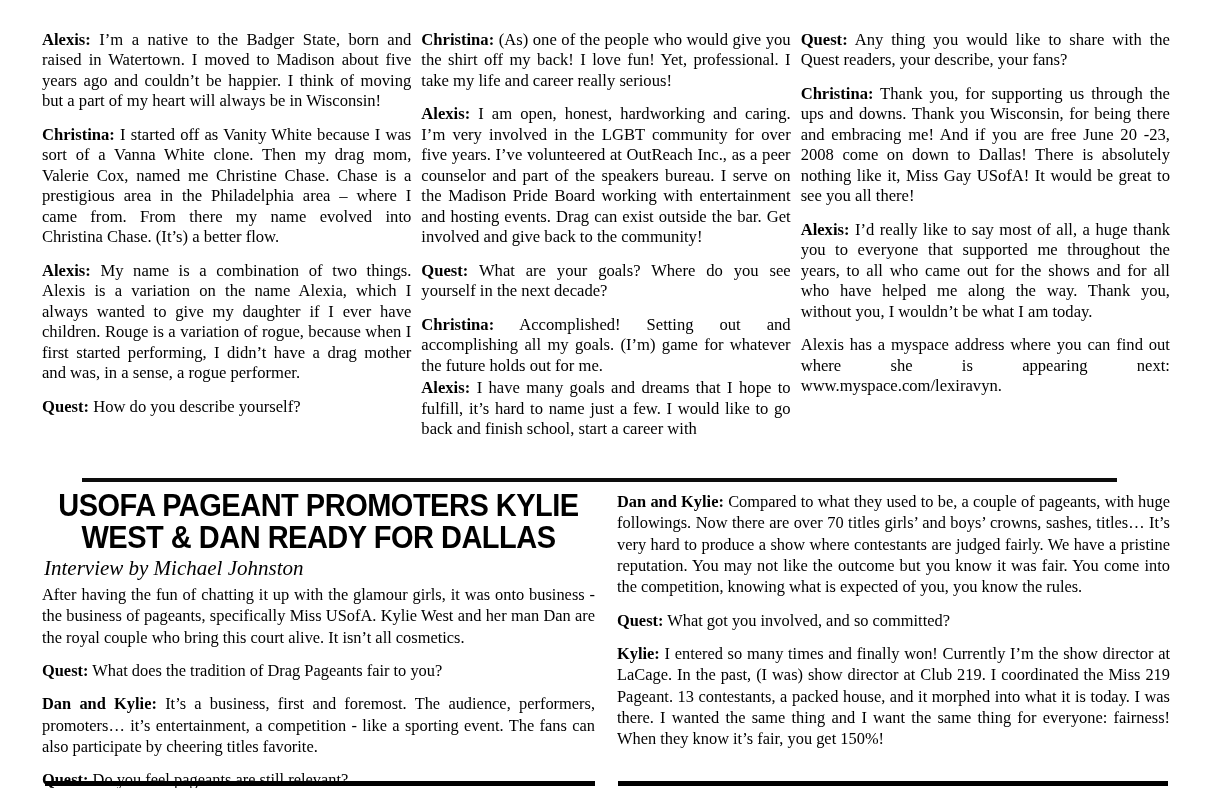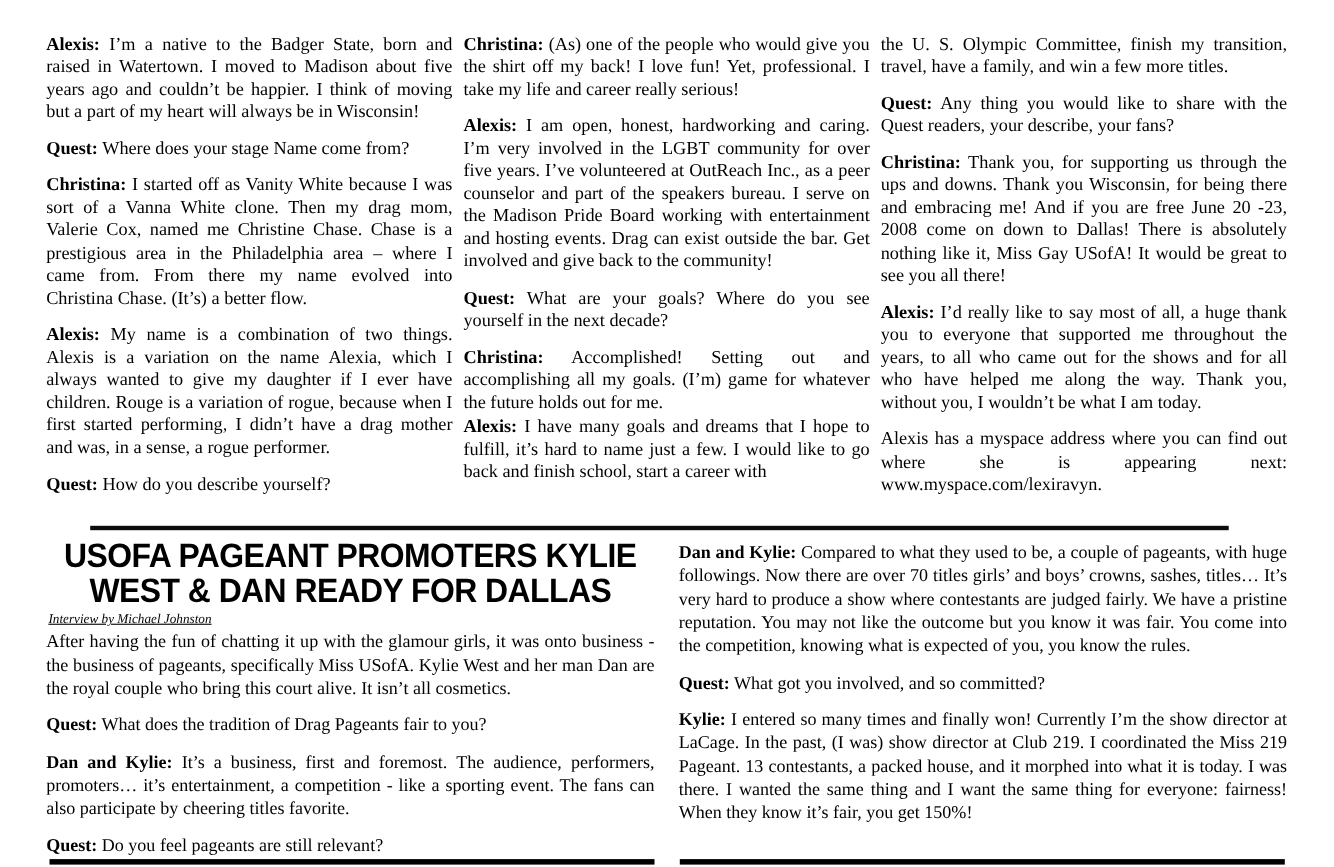--- a/index.html
+++ b/index.html
@@ -61,24 +61,23 @@
     font-size: 29px;
     line-height: 1.03;
     letter-spacing: -0.5px;
     text-align: center;
     transform: scaleY(1.06);
     transform-origin: top center;
     margin: 0 0 4px 0;
   }
   .byline {
     font-style: italic;
-    font-size: 12px;
+    font-size: 21px;
     text-align: left;
     margin: 2px 0 2px 2px;
-    text-decoration: underline;
   }
 
   
   .rule-left, .rule-right {
     position: absolute;
     bottom: 2px;
     height: 5px;
     background: #000000;
   }
   .rule-left  { left: 45px;  width: 550px; }
@@ -86,36 +85,34 @@
 </style>
 </head>
 <body>
 
 <div class="page">
 
   <div class="top-cols">
 
     <div class="col">
       <p><span class="speaker">Alexis:</span> <span>I’m a native to the Badger State, born and raised in Watertown.  I moved to Madison about five years ago and couldn’t be happier.  I think of moving but a part of my heart will always be in Wisconsin!</span></p>
-      <p><span class="speaker">Quest:</span> <span>Where does your stage Name come from?</span></p>
       <p><span class="speaker">Christina:</span> <span>I started off as Vanity White because I was sort of a Vanna White clone.  Then my drag mom, Valerie Cox, named me Christine Chase. Chase is a prestigious area in the Philadelphia area – where I came from. From there my name evolved into Christina Chase. (It’s) a better flow.</span></p>
       <p><span class="speaker">Alexis:</span> <span>My name is a combination of two things. Alexis is a variation on the name Alexia, which I always wanted to give my daughter if I ever have children. Rouge is a variation of rogue, because when I first started performing, I didn’t have a drag mother and was, in a sense, a rogue performer.</span></p>
       <p><span class="speaker">Quest:</span> <span>How do you describe yourself?</span></p>
     </div>
 
     <div class="col">
       <p><span class="speaker">Christina:</span> <span>(As) one of the people who would give you the shirt off my back!  I love fun!  Yet, professional. I take my life and career really serious!</span></p>
       <p><span class="speaker">Alexis:</span> <span>I am open, honest, hardworking and caring.  I’m very involved in the LGBT community for over five years. I’ve volunteered at OutReach Inc., as a peer counselor and part of the speakers bureau.  I serve on the Madison Pride Board working with entertainment and hosting events.  Drag can exist outside the bar. Get involved and give back to the community!</span></p>
       <p><span class="speaker">Quest:</span> <span>What are your goals? Where do you see yourself in the next decade?</span></p>
       <p style="margin-bottom:2px"><span class="speaker">Christina:</span> <span>Accomplished!  Setting out and accomplishing all my goals.  (I’m) game for whatever the future holds out for me.</span></p>
       <p><span class="speaker">Alexis:</span> <span>I have many goals and dreams that I hope to fulfill, it’s hard to name just a few.  I would like to go back and finish school, start a career with</span></p>
     </div>
 
     <div class="col">
-      <p><span>the U. S. Olympic Committee, finish my transition, travel, have a family, and win a few more titles.</span></p>
       <p><span class="speaker">Quest:</span> <span>Any thing you would like to share with the Quest readers, your describe, your fans?</span></p>
       <p><span class="speaker">Christina:</span> <span>Thank you, for supporting us through the ups and downs. Thank you Wisconsin, for being there and embracing me!  And if you are free June 20 -23, 2008 come on down to Dallas! There is absolutely nothing like it, Miss Gay USofA!  It would be great to see you all there!</span></p>
       <p><span class="speaker">Alexis:</span> <span>I’d really like to say most of all, a huge thank you to everyone that supported me throughout the years, to all who came out for the shows and for all who have helped me along the way.  Thank you, without you, I wouldn’t be what I am today.</span></p>
       <p><span>Alexis has a myspace address where you can find out where she is appearing next: www.myspace.com/lexiravyn.</span></p>
     </div>
 
   </div>
 
   <div class="divider"></div>
 

